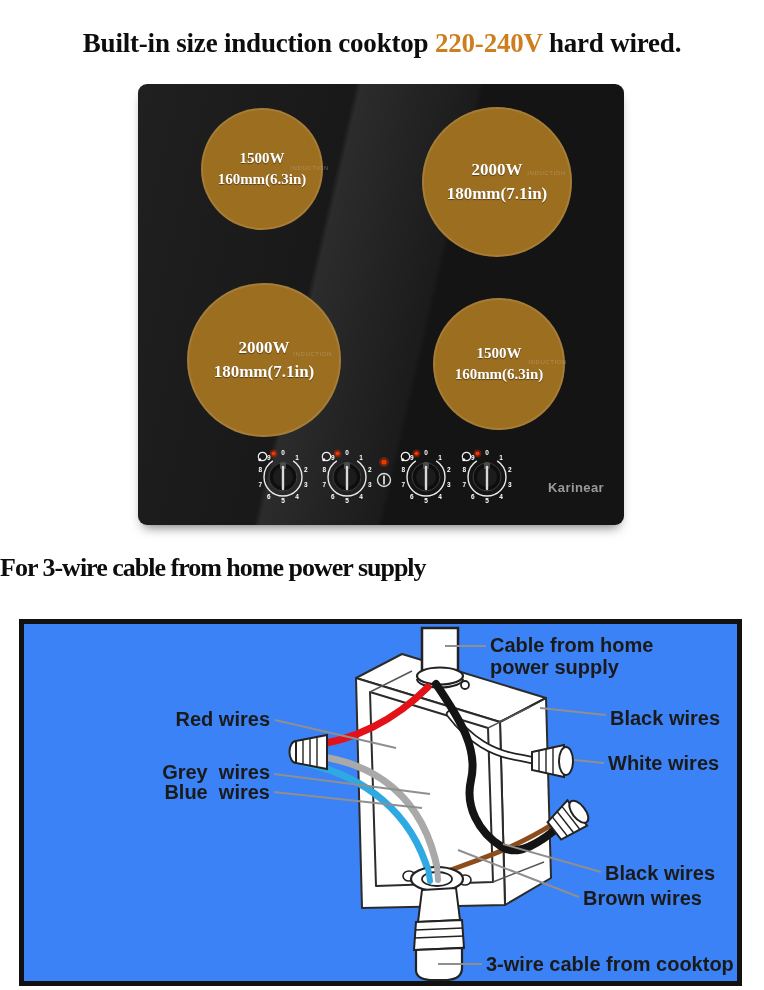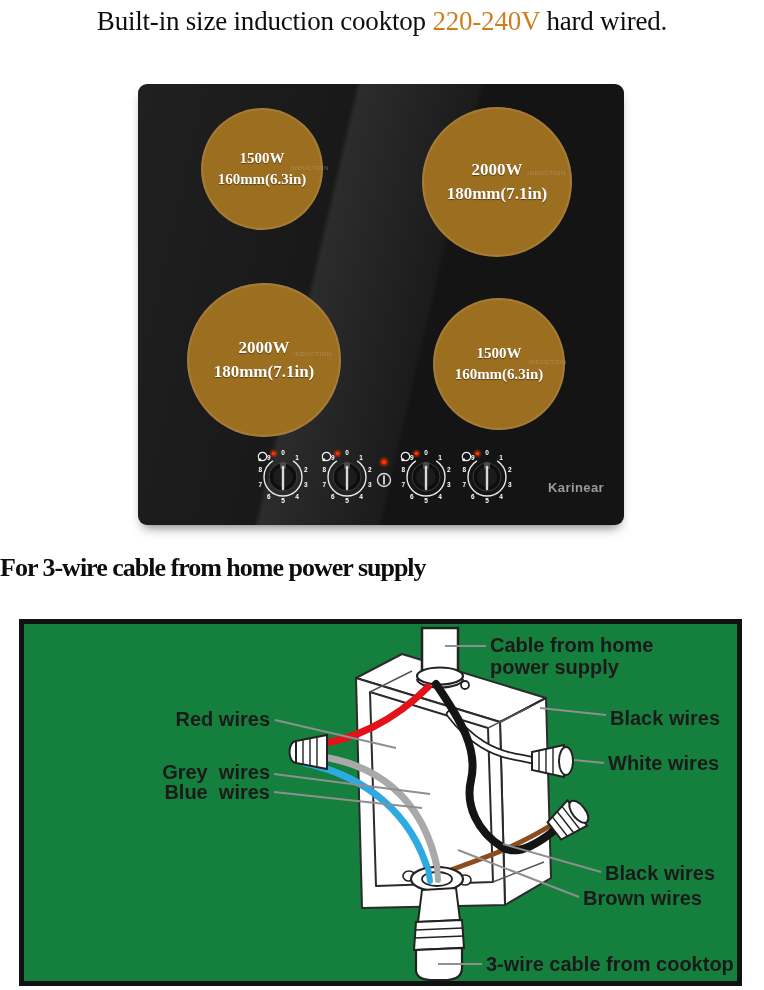--- a/index.html
+++ b/index.html
@@ -2,22 +2,22 @@
 <html><head>
 <meta charset="utf-8">
 <style>
   html,body{margin:0;padding:0;}
   body{
     width:764px;height:990px;position:relative;background:#fff;overflow:hidden;
     font-family:"Liberation Serif",serif;
   }
   
   .headline{
-    padding-top:7px;text-align:center;font-weight:normal;
-    font-size:27px;line-height:29px;color:#0d0d0d;letter-spacing:-0.2px;
+    padding-top:17px;text-align:center;font-weight:bold;
+    font-size:27px;line-height:29px;color:#0d0d0d;letter-spacing:-0.2px;margin-top:12px;
   }
   .hl{color:#CE7E1E;}
   
   .cooktop{
     position:absolute;left:138px;top:84px;width:486px;height:441px;
     background:
       linear-gradient(103deg, rgba(255,255,255,0.05) 0%, rgba(255,255,255,0.02) 37%,
         rgba(255,255,255,0.10) 38%, rgba(255,255,255,0.03) 58%, rgba(255,255,255,0) 59%),
       #141414;
     border-radius:9px;
@@ -65,21 +65,21 @@
     color:#9a9a9a;letter-spacing:0.4px;
   }
   
   .section-title{
     position:absolute;left:0;right:0;top:553px;
     font-weight:bold;font-size:26px;color:#0d0d0d;letter-spacing:-1px;white-space:nowrap;
   }
   
   .diagram{
     position:absolute;left:19px;top:619px;width:713px;height:357px;
-    border:5px solid #111;background:#15803d;
+    border:5px solid #111;background:#3b82f6;
   }
   .diagram svg{display:block;width:713px;height:357px;}
   .boxline{fill:#fff;stroke:#2b2b2b;stroke-width:2;stroke-linejoin:round;}
   .thinline{fill:none;stroke:#555;stroke-width:1.4;}
   .leader{stroke:#8f8f8f;stroke-width:2;fill:none;}
   .wire{fill:none;stroke-linecap:round;}
   .nutpart{fill:#fff;stroke:#222;stroke-width:2;}
   .nutrib{stroke:#222;stroke-width:1.4;}
   .dlabel{font-family:"Liberation Sans",sans-serif;font-weight:700;font-size:20px;fill:#1a1a1a;}
   .end{text-anchor:end;}

